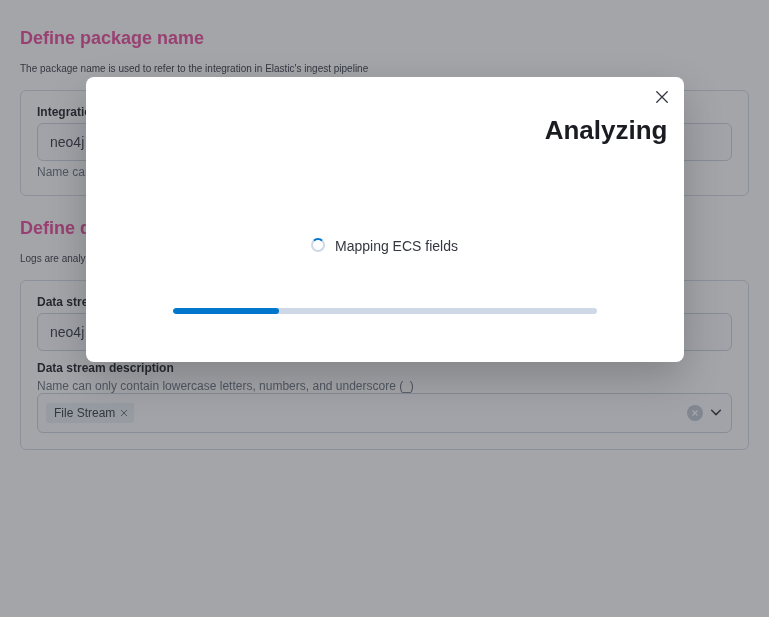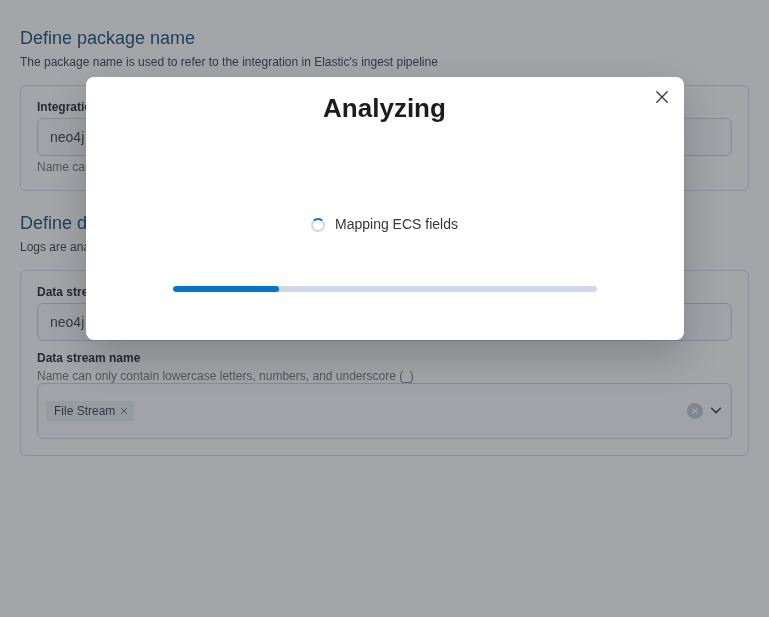--- a/index.html
+++ b/index.html
@@ -15,28 +15,28 @@
       width: 769px;
       height: 617px;
       overflow: hidden;
       position: relative;
     }
     .page {
       padding: 20px;
     }
     .section-title {
       font-size: 18px;
-      font-weight: 400;
-      color: #0c4a6e;
+      font-weight: 700;
+      color: #ec4899;
       margin-top: 8px;
     }
     .section-desc {
-      font-size: 12px;
-      color: #343741;
-      margin-top: 6px;
+      font-size: 10px;
+      color: #343741;
+      margin-top: 14px;
       margin-bottom: 16px;
     }
     .panel {
       border: 1px solid #d3dae6;
       border-radius: 6px;
       padding: 14px 16px 16px 16px;
       margin-bottom: 22px;
     }
     .field-label {
       font-size: 12px;
@@ -60,21 +60,21 @@
       background: #fbfcfd;
       outline: none;
     }
     .helper {
       font-size: 12px;
       color: #69707d;
       margin-top: 4px;
     }
     .combo {
       width: 100%;
-      height: 56px;
+      height: 40px;
       border: 1px solid #cdd3df;
       border-radius: 6px;
       background: #fbfcfd;
       display: flex;
       align-items: center;
       padding: 0 8px;
       position: relative;
     }
     .chip {
       display: inline-flex;
@@ -140,28 +140,29 @@
       right: 12px;
       width: 20px;
       height: 20px;
       color: #343741;
       cursor: pointer;
       display: flex;
       align-items: center;
       justify-content: center;
     }
     .modal-title {
-      text-align: center;
+      text-align: right;
       font-size: 26px;
       font-weight: 700;
       color: #1a1c21;
+      margin-top: 22px;
     }
     .modal-status {
       display: flex;
-      align-items: flex-end;
+      align-items: flex-start;
       justify-content: center;
       gap: 10px;
       margin-top: 92px;
       color: #343741;
       font-size: 14px;
     }
     .spinner {
       width: 14px;
       height: 14px;
       border: 2px solid #cfd8e6;
@@ -200,22 +201,22 @@
   </div>
 
   <div>
     <div class="section-title">Define data stream and collection method</div>
     <div class="section-desc">Logs are analyzed and used to define the data stream and how to collect it</div>
     <div class="panel">
 
       <label class="field-label">Data stream title</label>
       <input class="text-input" value="neo4j" style="">
 
-
-      <label class="field-label">Data stream name</label>
+      <label class="field-label">Data stream description</label>
+
       <div class="helper">Name can only contain lowercase letters, numbers, and underscore (_)</div>
 
       <div class="combo">
         <span class="chip">
           <span>File Stream</span>
           <span class="chip-x">
             <svg width="8" height="8" viewBox="0 0 16 16">
                 <path d="M2 2 L14 14 M14 2 L2 14" stroke="currentColor" stroke-width="2" fill="none"></path>
               </svg>
           </span>

